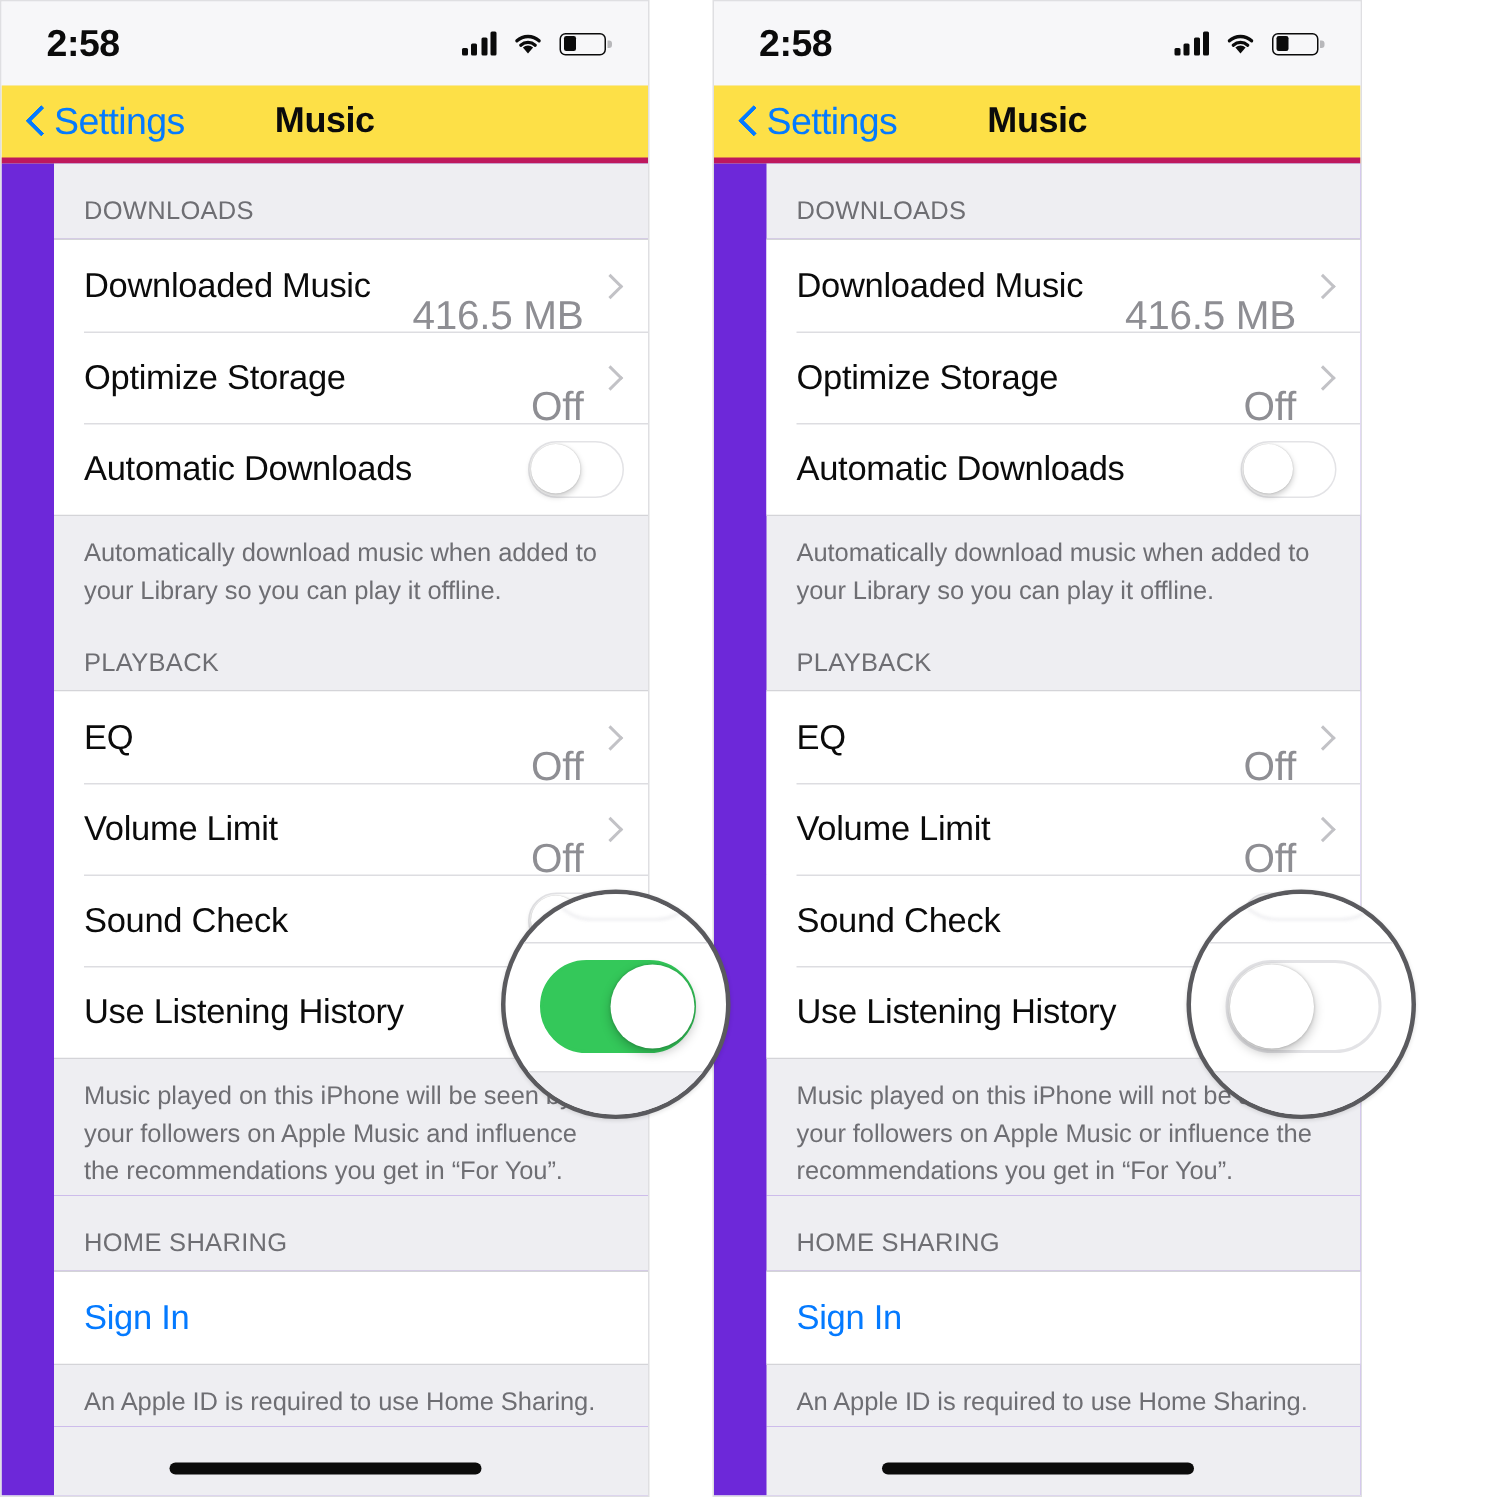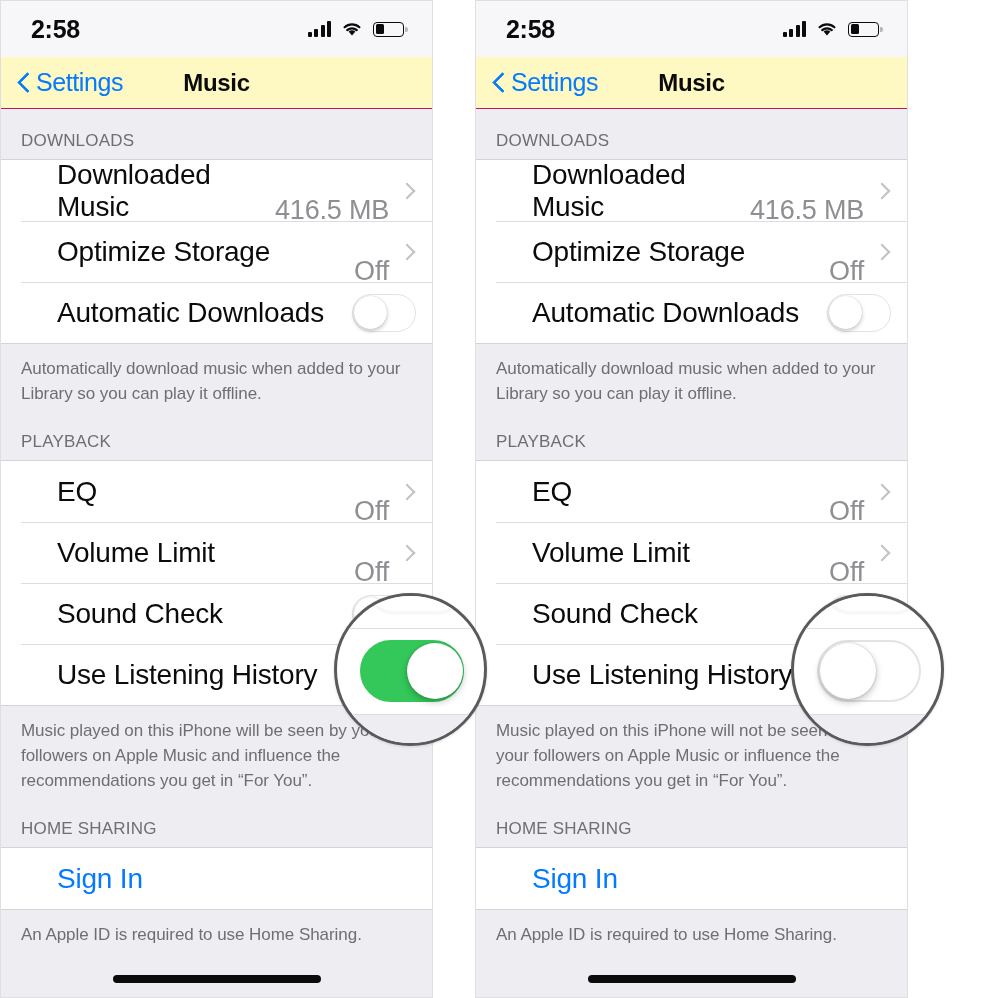--- a/index.html
+++ b/index.html
@@ -80,22 +80,22 @@
   .battery-fill {
     height: 100%;
     width: 32%;
     background: #0b0b0b;
     border-radius: 1.5px;
   }
 
   
   .navbar {
     height: 52px;
-    background: #fef9c3;
-    border-bottom: 1px solid #be185d;
+    background: #fde047;
+    border-bottom: 4px solid #be185d;
     display: flex;
     align-items: center;
     position: relative;
     padding: 0 16px;
   }
   .nav-back {
     display: flex;
     align-items: center;
     gap: 4px;
     color: #047aff;
@@ -126,22 +126,23 @@
     font-size: 24px;
     font-weight: 700;
     color: #0b0b0b;
     letter-spacing: -0.3px;
     pointer-events: none;
   }
 
   
   .scroll {
     height: calc(100% - 108px);
-    background: #22c55e;
-    position: relative;
+    background: #6d28d9;
+    position: relative;
+    padding-left: 35px;
   }
   .section-header {
     padding: 22px 20px 8px 20px;
     font-size: 17px;
     color: #6e6e73;
     letter-spacing: 0.2px;
     background: #eeeef2;
   }
   .group {
     background: #ffffff;
@@ -158,25 +159,24 @@
     cursor: pointer;
   }
   .row + .row::before {
     content: "";
     position: absolute;
     left: 20px; right: 0; top: 0;
     height: 1px;
     background: #dddde1;
   }
   .row-label {
-    font-size: 28px;
+    font-size: 23px;
     color: #0b0b0b;
     letter-spacing: -0.2px;
     flex: 1;
-    margin-left: 36px;
   }
   .row-label.link { color: #047aff; }
   .row-value {
     font-size: 27px;
     color: #8e8e93;
     letter-spacing: -0.2px;
     margin-right: 12px;
     margin-top: 40px;
   }
   .chev-right {

